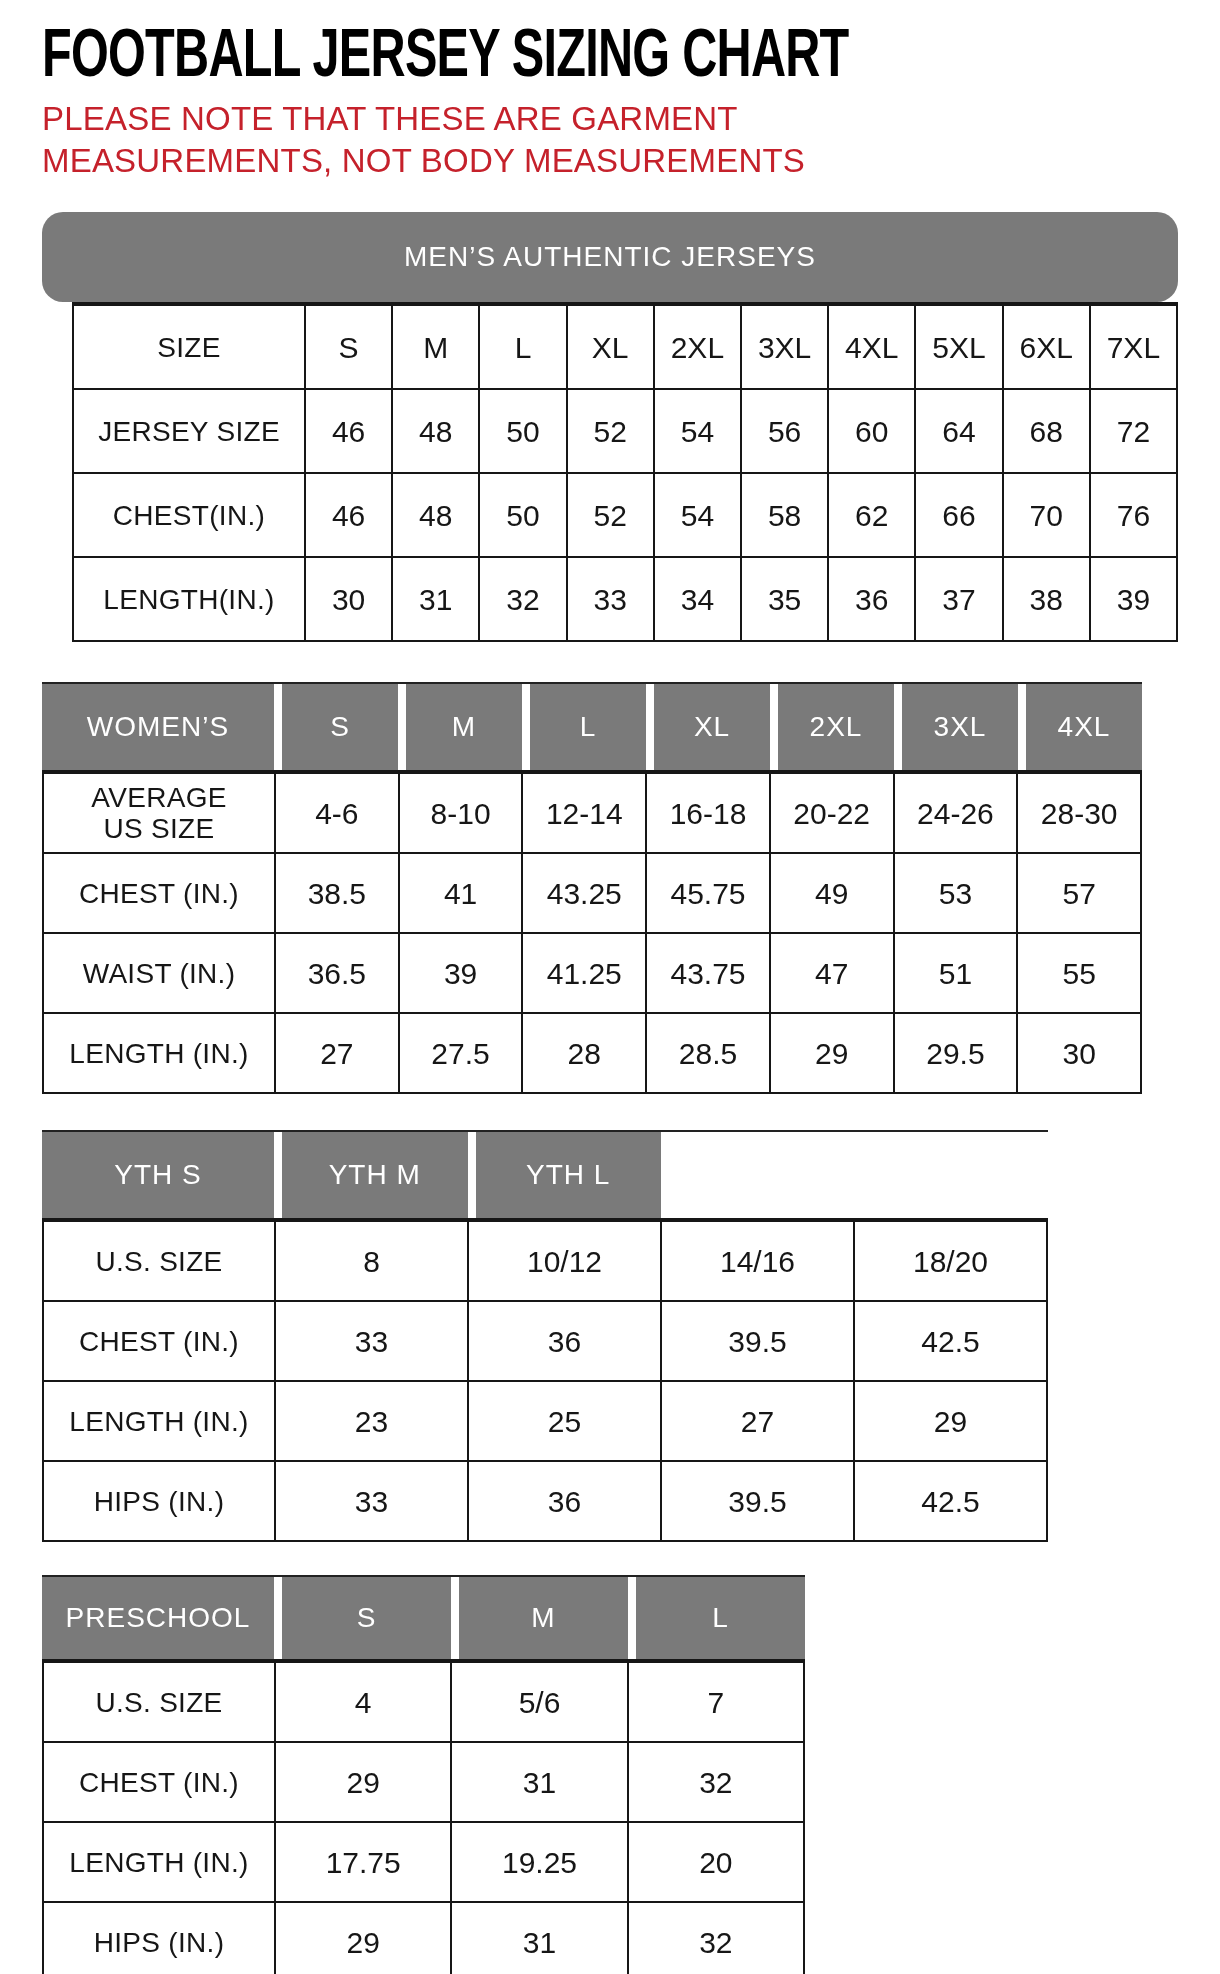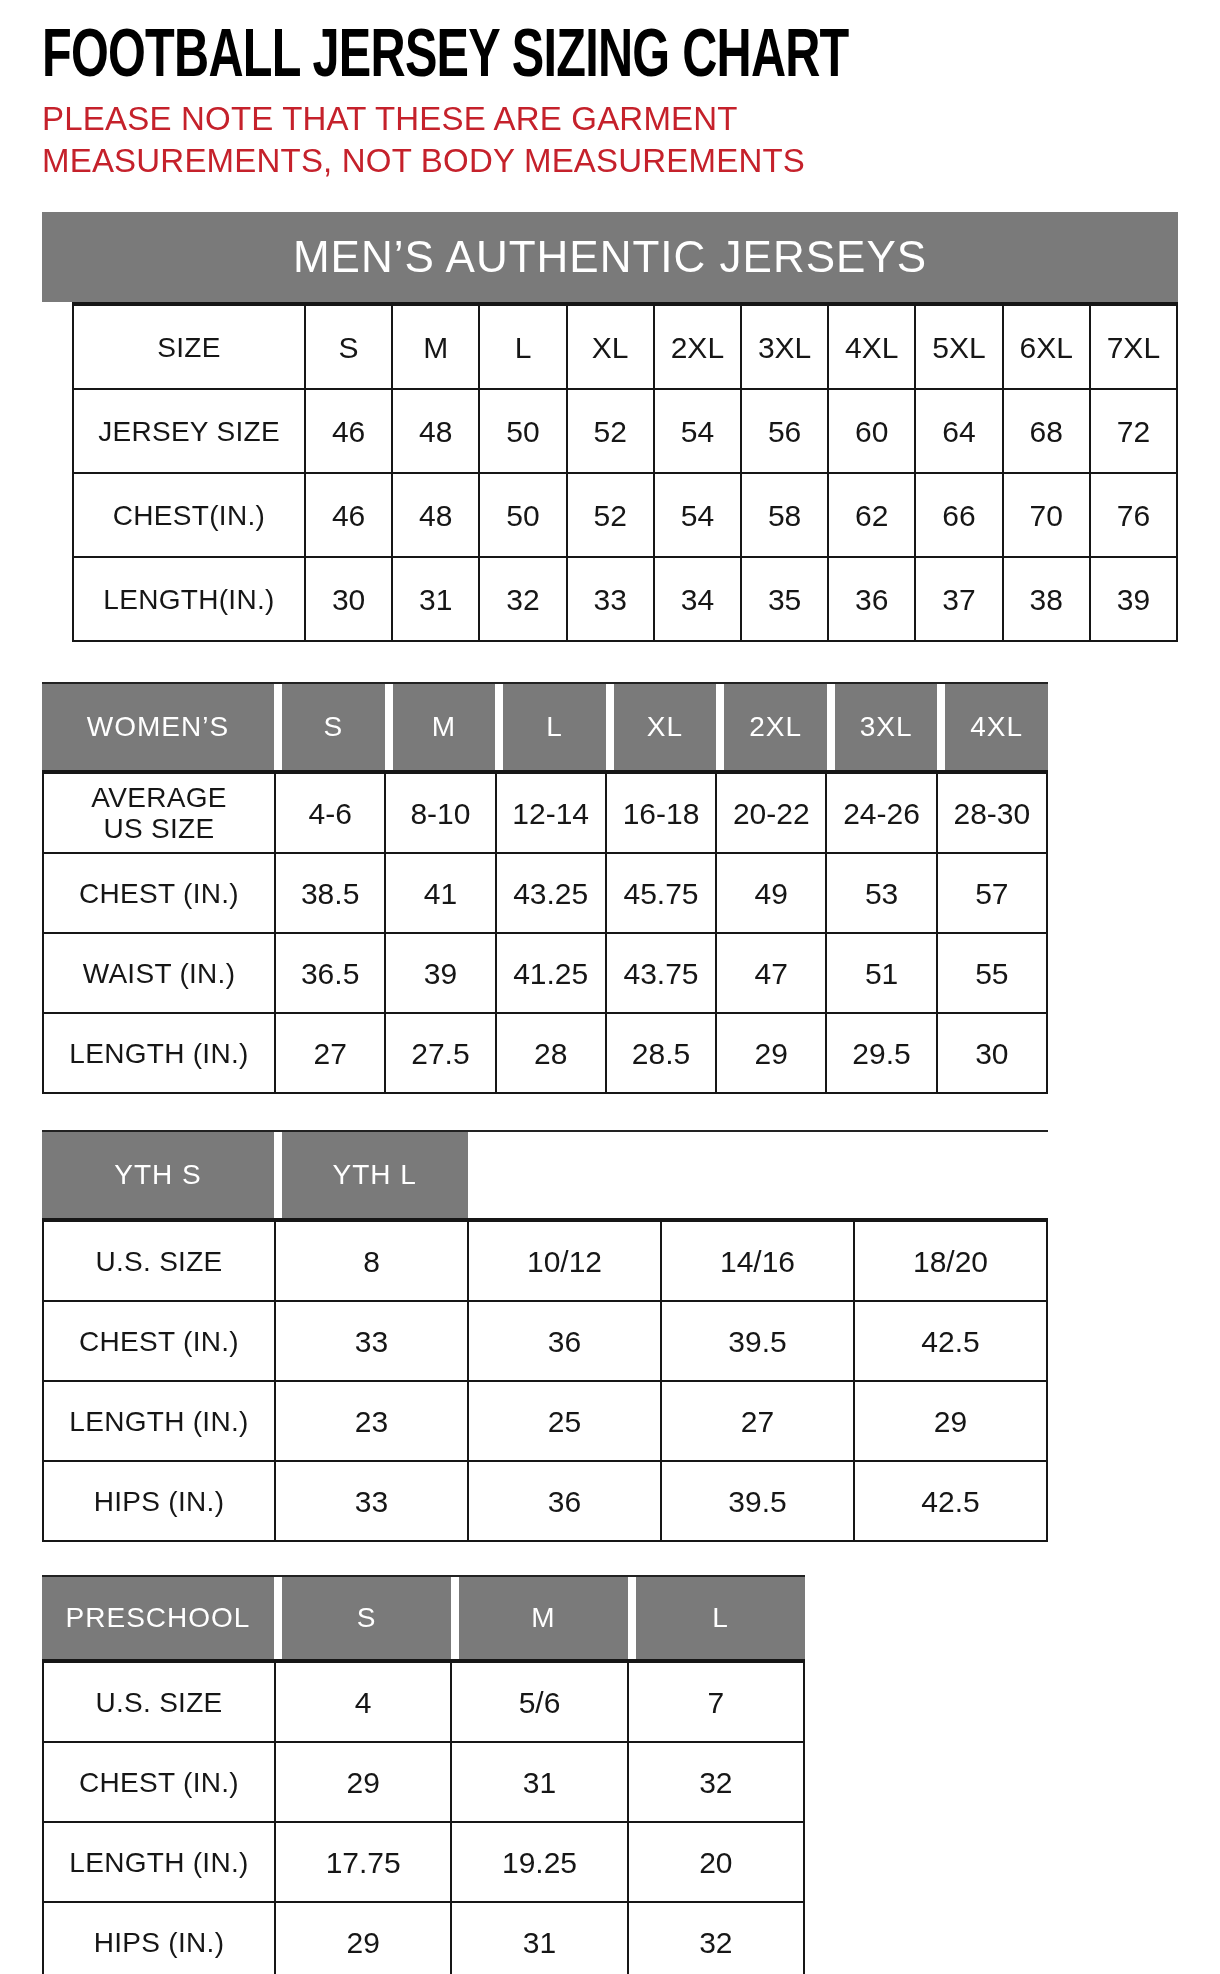--- a/index.html
+++ b/index.html
@@ -27,32 +27,33 @@
     margin:18px 42px 0 42px;
     max-width:900px;
     color:var(--red,#c5212b);
     font-size:33px;
     line-height:1.28;
     letter-spacing:0.2px;
   }
 
   .tbl { margin-left:42px; }
   .tbl-mens      { width:1136px; margin-top:30px; }
-  .tbl-womens    { width:1006px; margin-top:40px; }
+  .tbl-womens    { width:1100px; margin-top:40px; }
   .tbl-boys      { width:1006px; margin-top:36px; }
   .tbl-preschool { width:763px;  margin-top:33px; }
 
   
   .hdr-solid {
     background:var(--gray,#7a7a7a);
     color:#fff;
     height:90px;
     display:flex; align-items:center; justify-content:center;
-    font-size:44px;
+    font-size:28px;
     letter-spacing:1px;
+    border-radius:21px;
   }
 
   
   .hdr-seg { display:grid; border-top:2px solid #222; }
   .hdr-seg .hcell {
     background:var(--gray,#7a7a7a);
     color:#fff;
     display:flex; align-items:center; justify-content:center;
     font-size:28px;
     letter-spacing:1px;
@@ -205,20 +206,21 @@
         <div class="cell">29</div>
         <div class="cell">29.5</div>
         <div class="cell">30</div>
       </div>
     </div>
   </section>
 
   <section class="tbl tbl-boys">
     <div class="hdr-seg cols-boys">
       <div class="hcell">YTH S</div>
+      <div class="hcell">YTH M</div>
       <div class="hcell">YTH L</div>
     </div>
     <div class="bgrid cols-boys">
       <div class="trow">
         <div class="cell lbl">U.S. SIZE</div>
         <div class="cell">8</div>
         <div class="cell">10/12</div>
         <div class="cell">14/16</div>
         <div class="cell">18/20</div>
       </div>

